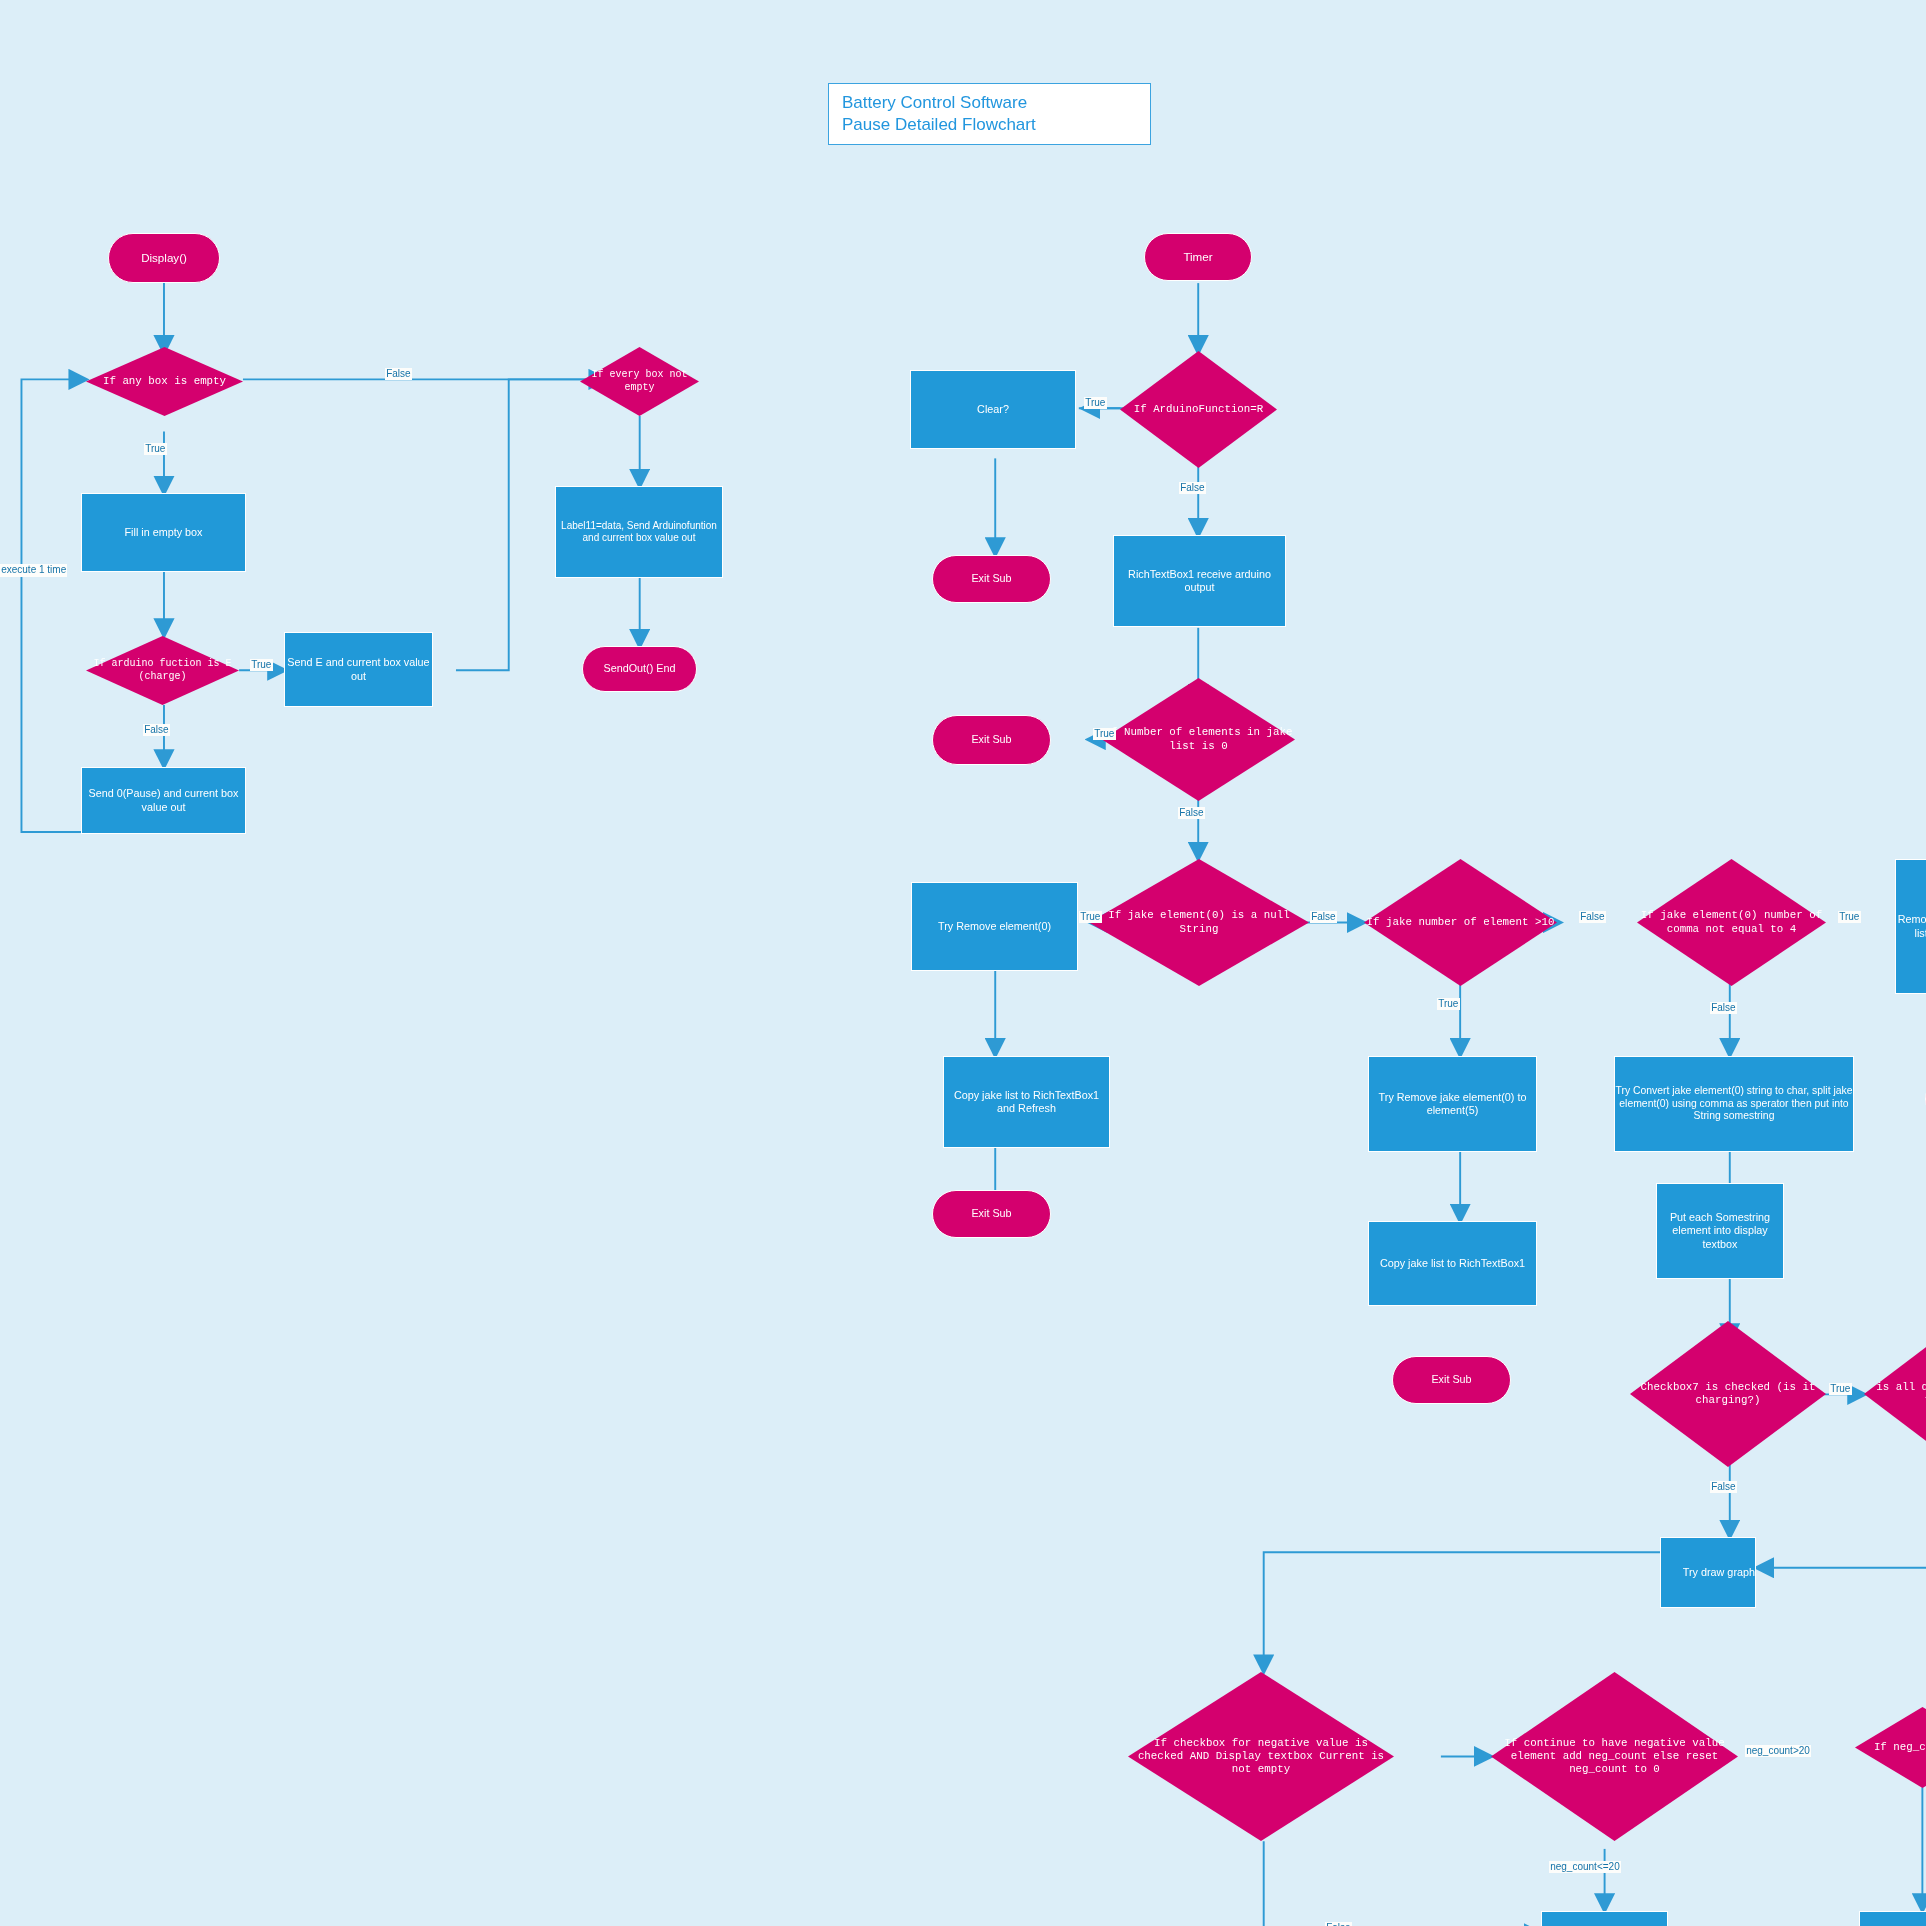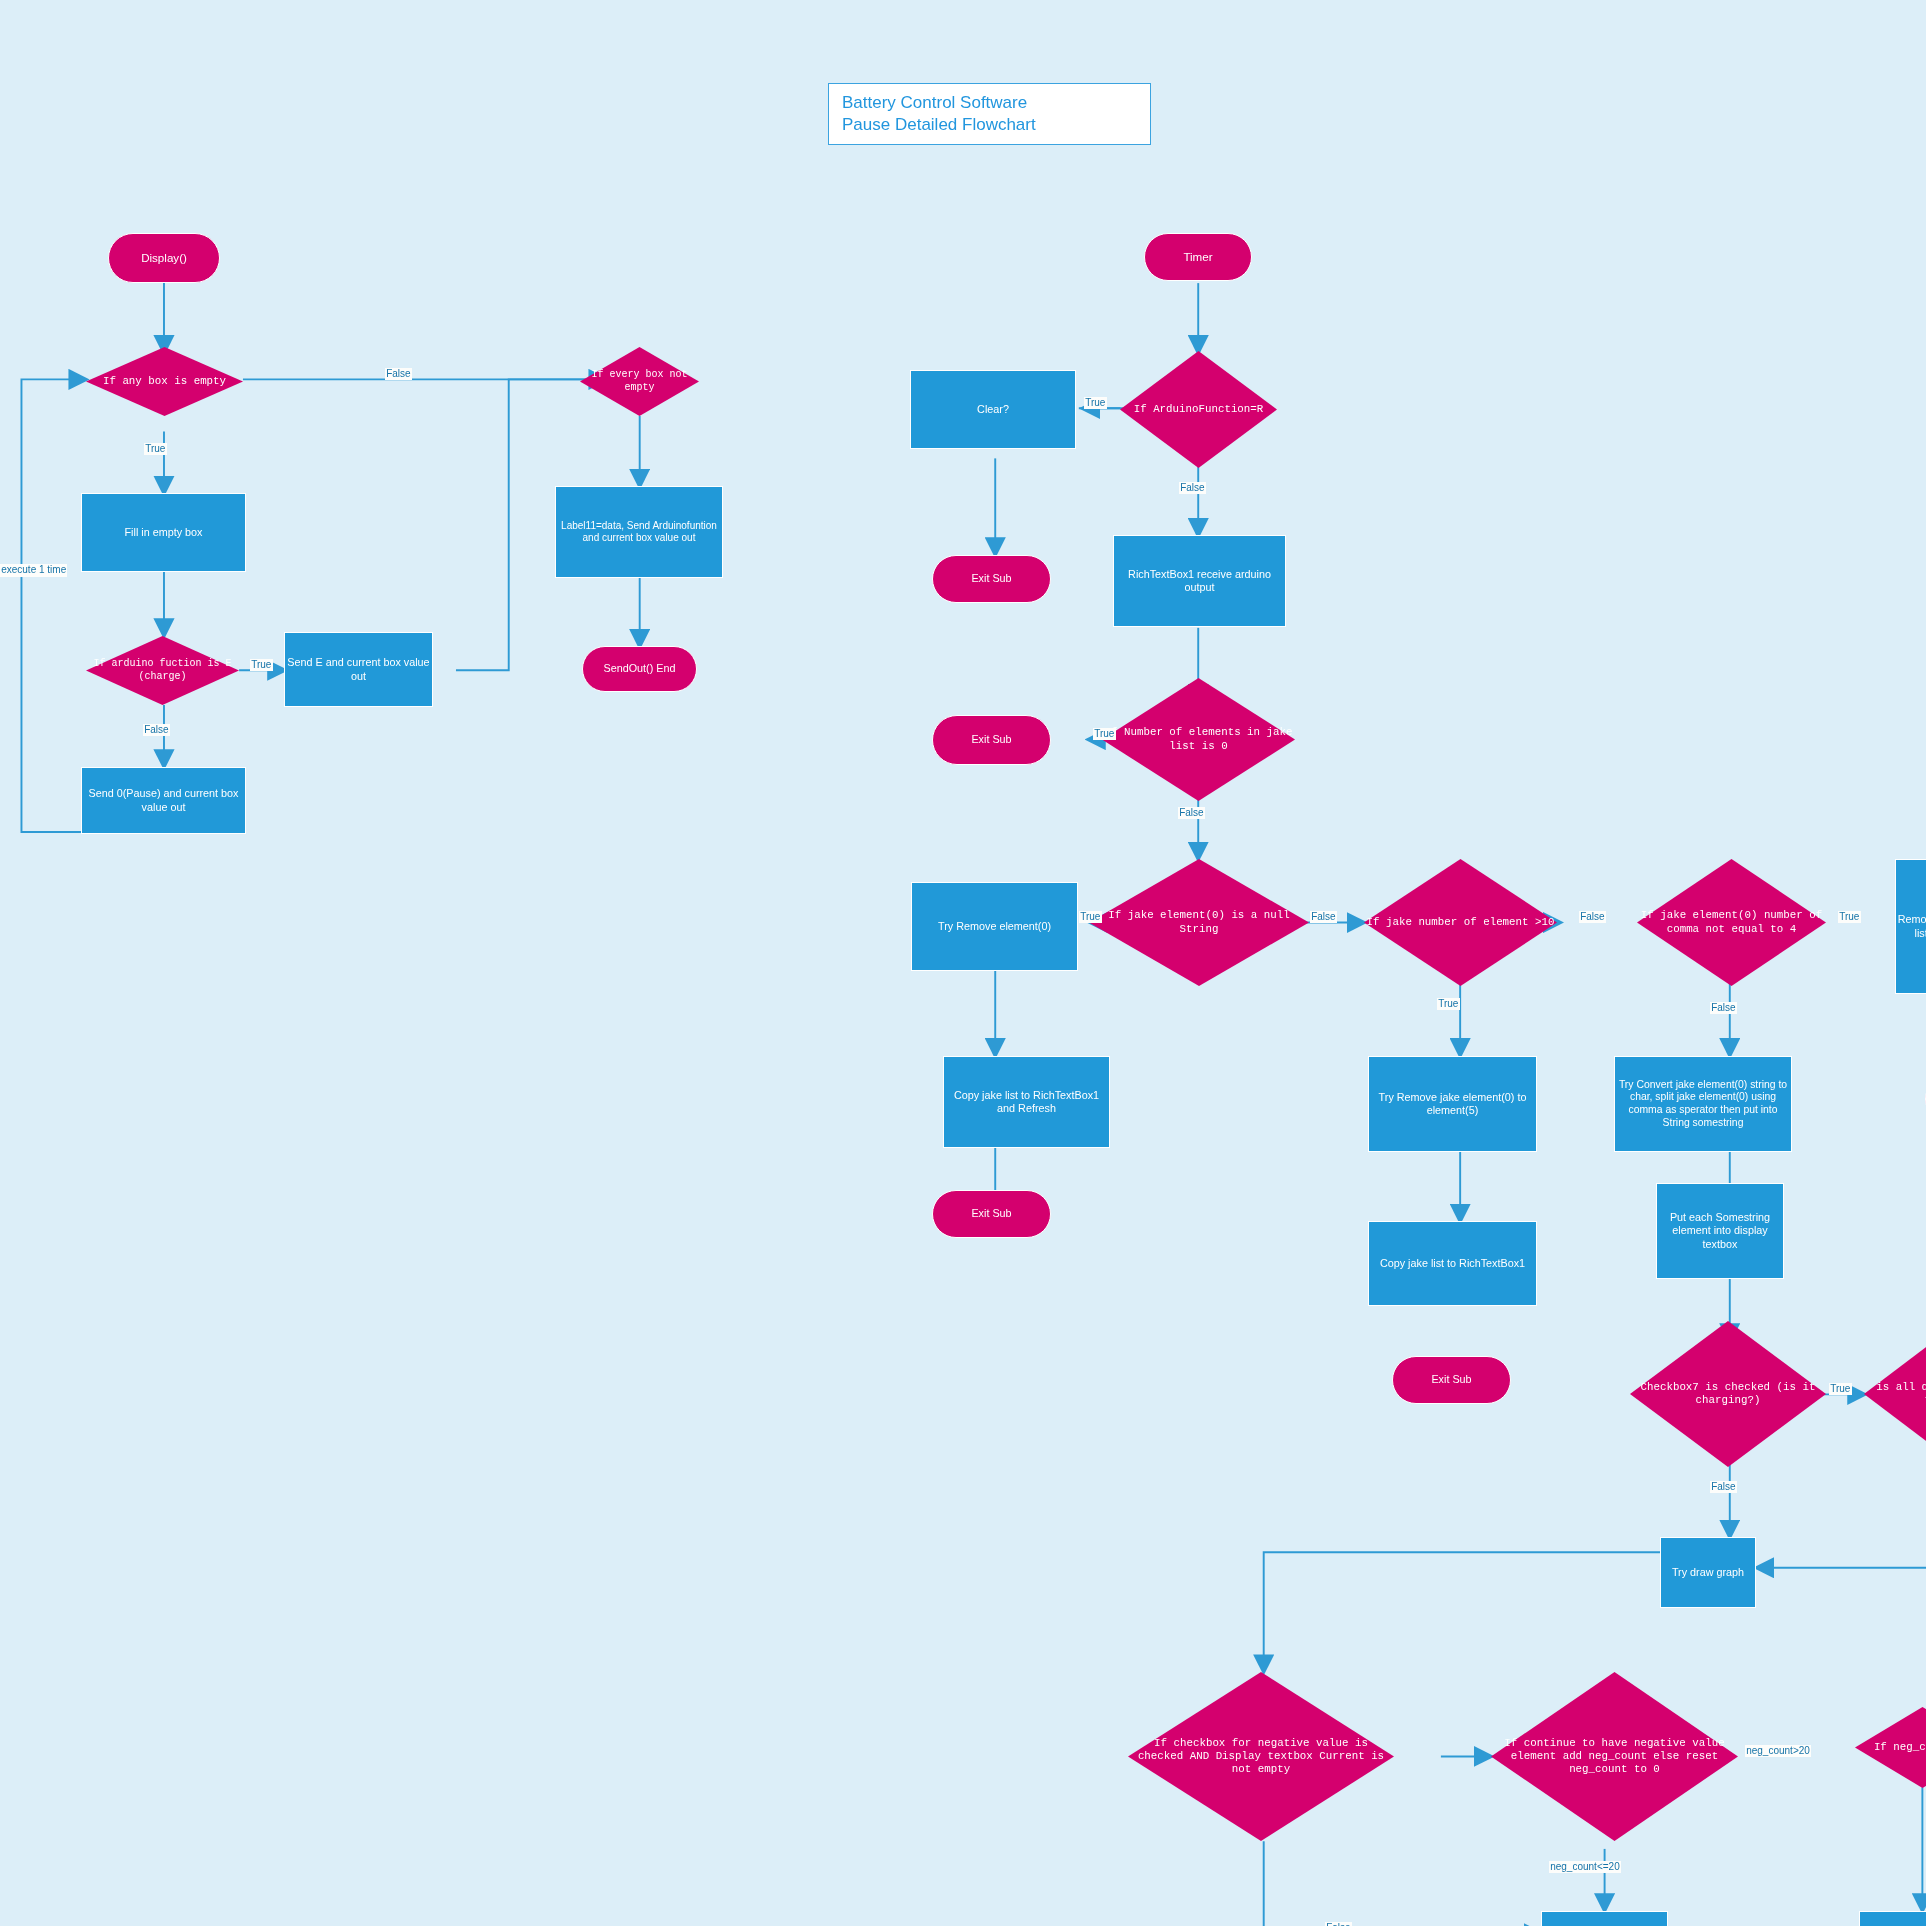--- a/index.html
+++ b/index.html
@@ -207,39 +207,39 @@
 </div>
 
 <div class="node proc" style="left:1895px;top:859px;width:177px;height:135px;font-size:10.8px;">
   <span>Remove jake element(0), Copy jake list to RichTextBox1, Refresh</span>
 </div>
 
 <div class="node term" style="left:1925px;top:1075px;width:119px;height:48px;font-size:10.8px;">
   
 </div>
 
-<div class="node proc" style="left:1614px;top:1056px;width:178px;height:96px;font-size:10.4px;justify-content:flex-end;">
+<div class="node proc" style="left:1614px;top:1056px;width:240px;height:96px;font-size:10.4px;justify-content:flex-end;">
   <span>Try Convert jake element(0) string to char, split jake element(0) using comma as sperator then put into String somestring</span>
 </div>
 
 <div class="node proc" style="left:1656px;top:1183px;width:128px;height:96px;font-size:10.8px;">
   <span>Put each Somestring element into display textbox</span>
 </div>
 
 <div class="dec" style="left:1630px;top:1321px;width:196px;height:146px;font-size:10.8px;">
   <div class="shape"></div>
   <div class="txt">Checkbox7 is checked (is it charging?)</div>
 </div>
 
 <div class="dec" style="left:1864px;top:1321px;width:193px;height:146px;font-size:10.8px;">
   <div class="shape"></div>
   <div class="txt">is all display text box is for numeric</div>
 </div>
 
-<div class="node proc" style="left:1660px;top:1537px;width:96px;height:71px;font-size:10.8px;">
+<div class="node proc" style="left:1660px;top:1537px;width:96px;height:71px;font-size:10.8px;justify-content:flex-end;">
   <span>Try draw graph</span>
 </div>
 
 <div class="dec" style="left:1128px;top:1672px;width:266px;height:169px;font-size:10.8px;">
   <div class="shape"></div>
   <div class="txt">If checkbox for negative value is checked AND Display textbox Current is not empty</div>
 </div>
 
 <div class="dec" style="left:1491px;top:1672px;width:247px;height:169px;font-size:10.8px;">
   <div class="shape"></div>

